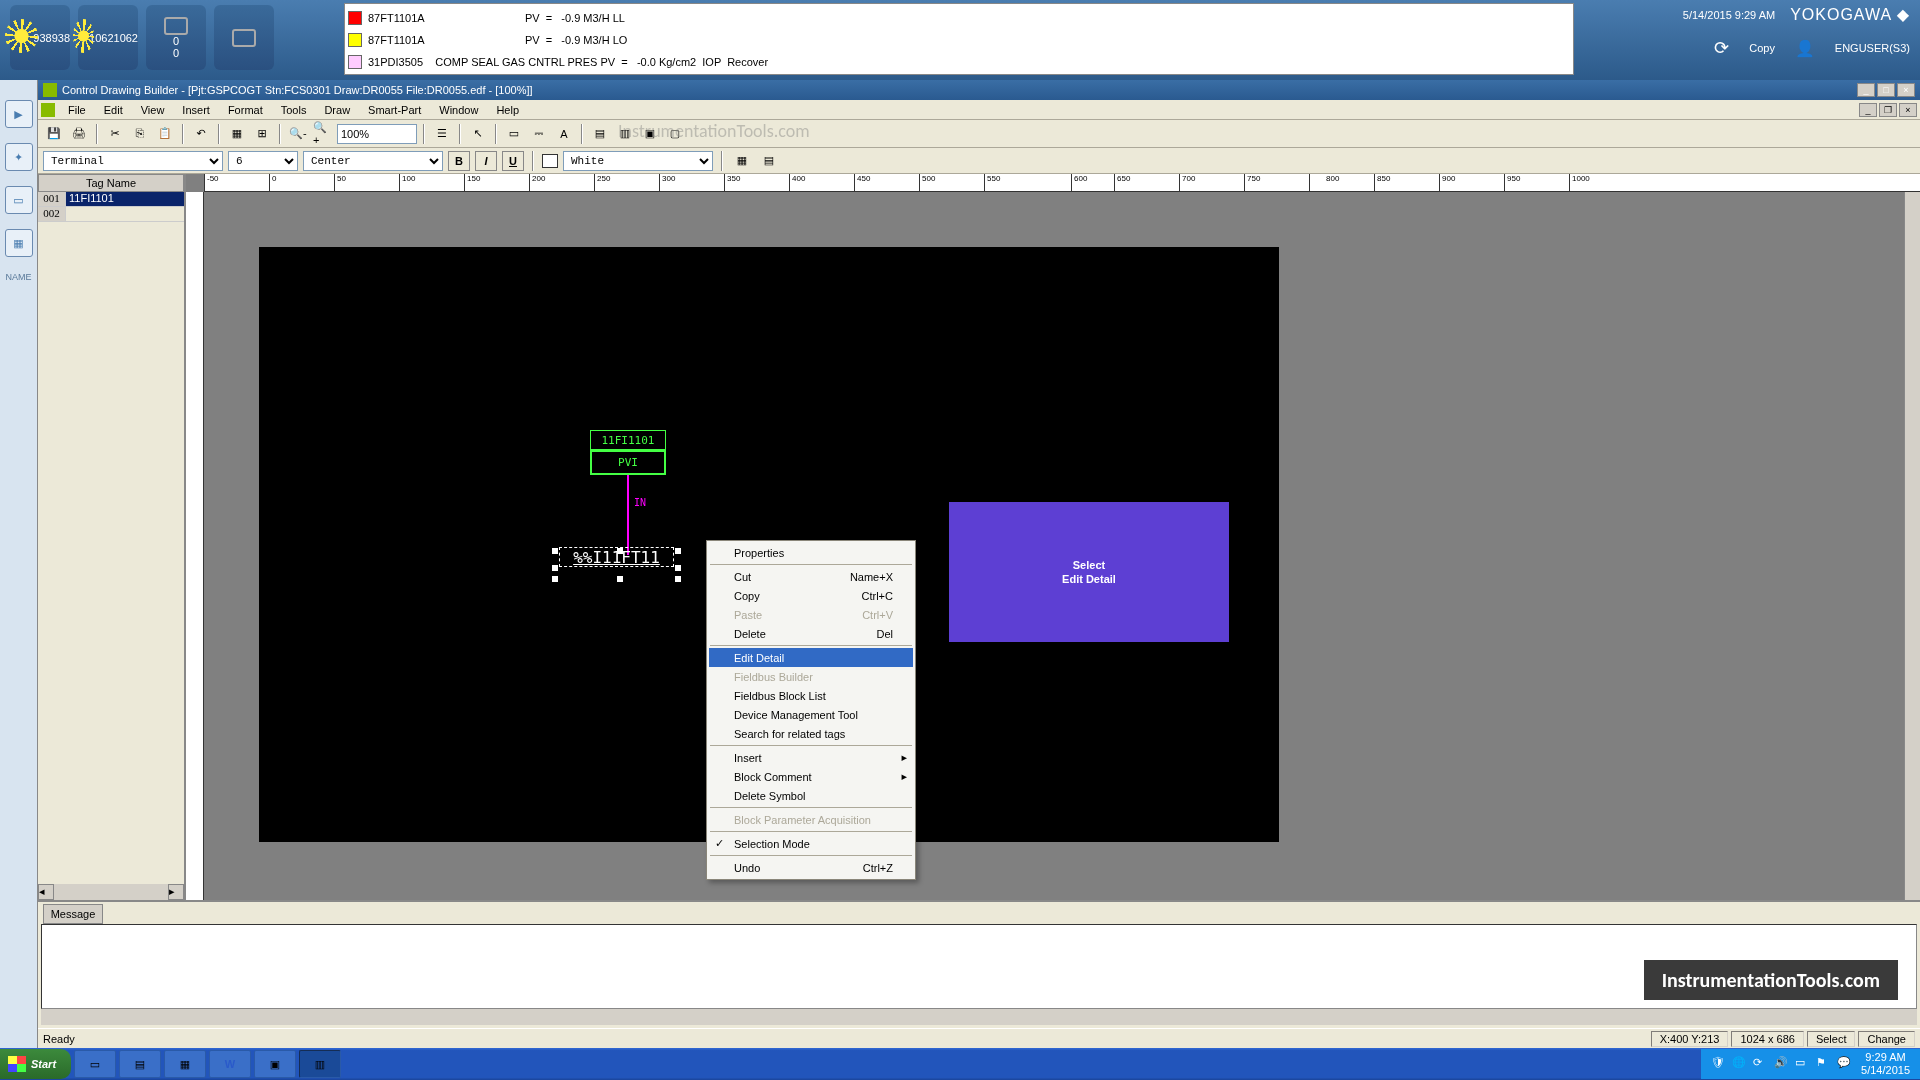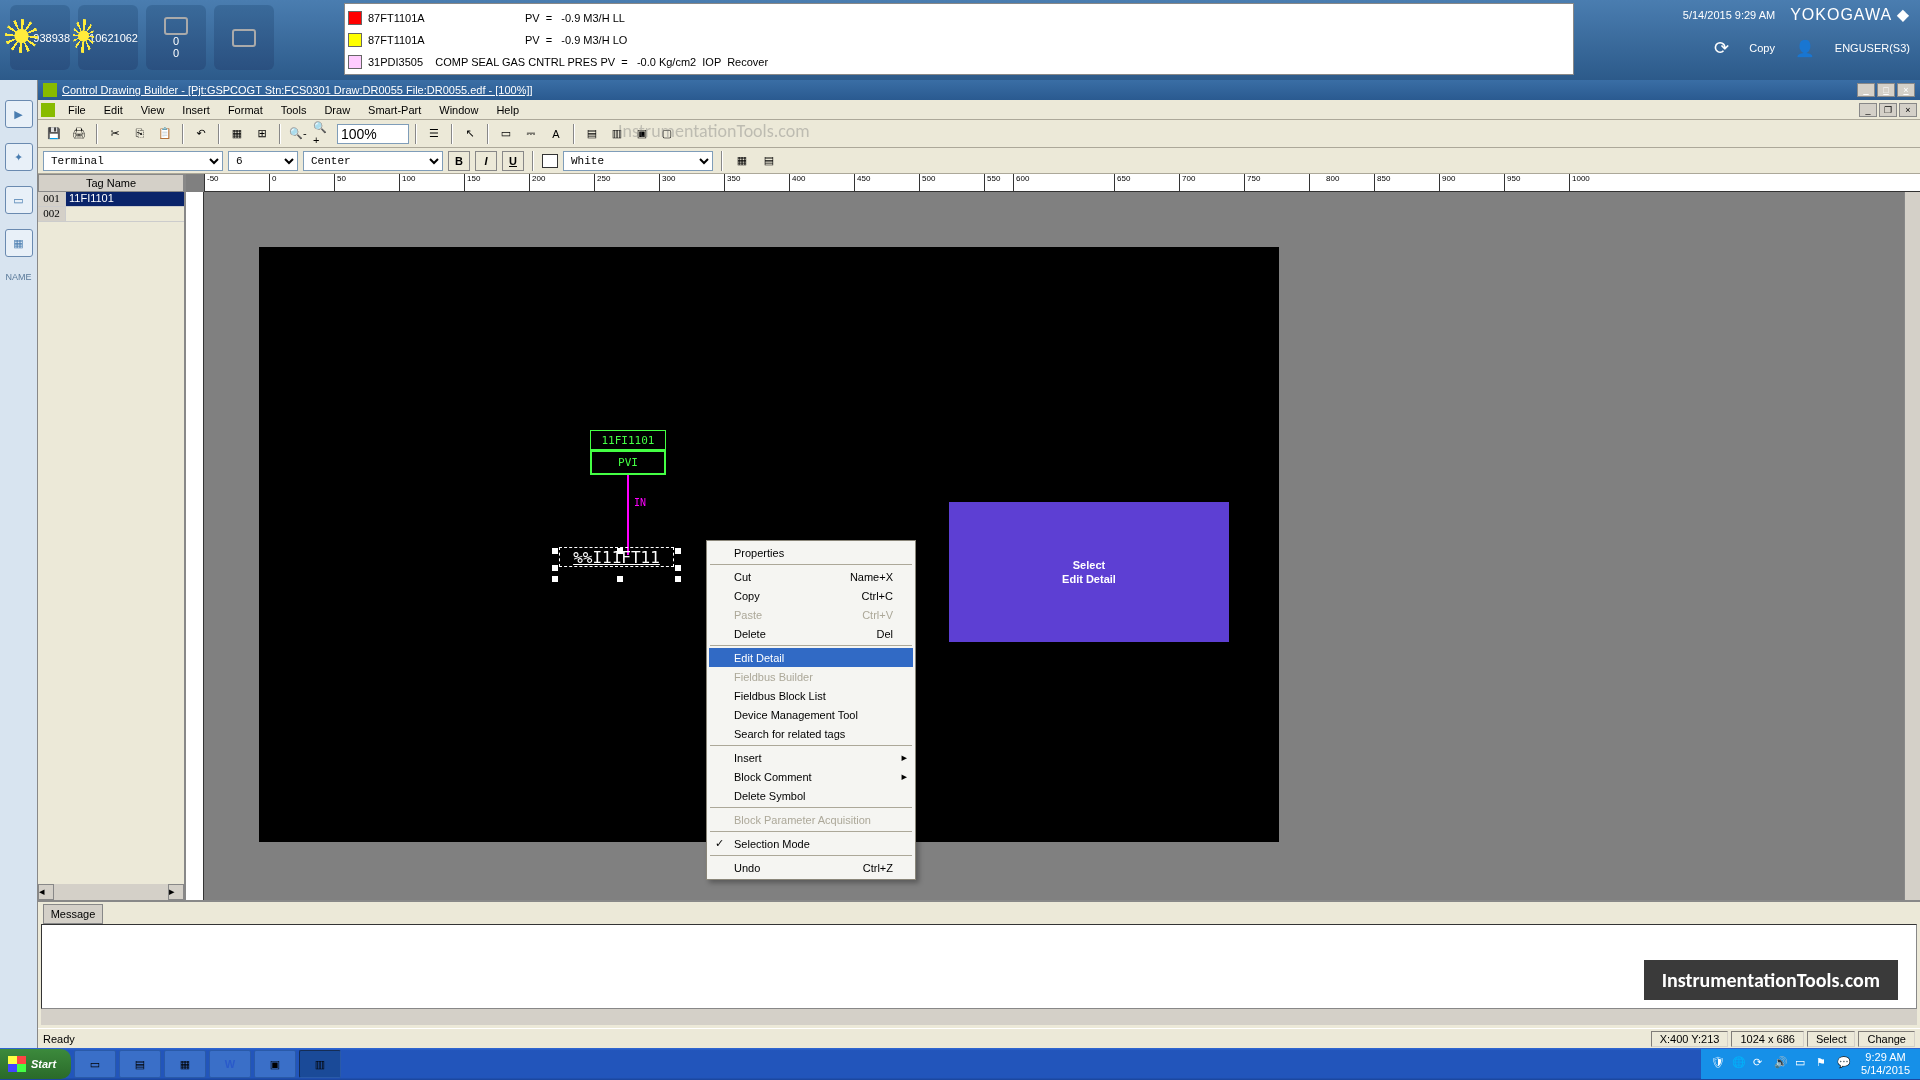--- a/index.html
+++ b/index.html
@@ -21,32 +21,32 @@
 .top-info { display: flex; align-items: center; gap: 15px; font-size: 13px; font-family: monospace; }
 .yokogawa-logo { font-size: 16px; font-weight: normal; letter-spacing: 1px; }
 .top-user { display: flex; align-items: center; gap: 20px; margin-top: 8px; }
 
 .app-area { position: absolute; top: 80px; left: 0; right: 0; bottom: 32px; background: #b0b0b0; display: flex; }
 .left-sidebar { width: 38px; background: #d8e4f0; border-right: 1px solid #888; display: flex; flex-direction: column; align-items: center; padding-top: 20px; gap: 15px; }
 .sidebar-btn { width: 28px; height: 28px; border: 1px solid #6a8ab0; background: #e8f0f8; border-radius: 3px; display: flex; align-items: center; justify-content: center; color: #4a7db0; }
 .sidebar-label { font-size: 9px; color: #5a7a9a; }
 
 .main-window { flex: 1; display: flex; flex-direction: column; background: #ece9d8; }
-.title-bar { height: 20px; background: linear-gradient(to bottom, #3a6ea5, #2a5a90); color: white; display: flex; align-items: center; padding: 7px 5px; font-size: 11px; text-decoration: underline; }
+.title-bar { height: 20px; background: linear-gradient(to bottom, #3a6ea5, #2a5a90); color: white; display: flex; align-items: center; padding: 7px 5px; font-size: 11px; }
 .title-bar .title-icon { width: 14px; height: 14px; background: #8b0; margin-right: 5px; }
 .win-controls { margin-left: auto; display: flex; gap: 2px; }
 .win-btn { width: 18px; height: 14px; background: #d4d0c8; border: 1px solid #888; font-size: 9px; display: flex; align-items: center; justify-content: center; }
 
 .menu-bar { height: 20px; background: #ece9d8; display: flex; align-items: center; padding: 0 3px; gap: 2px; border-bottom: 1px solid #aca899; }
 .menu-item { padding: 2px 8px; cursor: default; }
 
 .toolbar { height: 28px; background: #ece9d8; display: flex; align-items: center; padding: 2px 5px; gap: 3px; border-bottom: 1px solid #aca899; position: relative; }
 .tb-btn { width: 22px; height: 22px; border: 1px solid transparent; display: flex; align-items: center; justify-content: center; }
 .tb-sep { width: 2px; height: 20px; border-left: 1px solid #888; border-right: 1px solid #fff; margin: 0 3px; }
-.zoom-input { width: 72px; height: 20px; border: 1px solid #7f9db9; background: white; padding: 0 3px; font-size: 14px; }
+.zoom-input { width: 80px; height: 20px; border: 1px solid #7f9db9; background: white; padding: 0 3px; font-size: 11px; }
 
 .format-bar { height: 26px; background: #ece9d8; display: flex; align-items: center; padding: 2px 5px; gap: 5px; border-bottom: 1px solid #aca899; }
 .fmt-select { height: 20px; border: 1px solid #7f9db9; background: white; padding: 0 3px; font-family: "Courier New", monospace; font-size: 11px; }
 .fmt-btn { width: 22px; height: 20px; border: 1px solid #888; background: #ece9d8; display: flex; align-items: center; justify-content: center; font-weight: bold; }
 .color-swatch { width: 16px; height: 14px; border: 1px solid #333; }
 
 .work-area { flex: 1; display: flex; min-height: 0; }
 .tag-panel { width: 148px; background: #ece9d8; border-right: 2px solid #888; display: flex; flex-direction: column; }
 .tag-header { height: 18px; background: #d4d0c8; border: 1px solid #888; display: flex; align-items: center; justify-content: center; font-size: 11px; }
 .tag-row { display: flex; height: 15px; border-bottom: 1px solid #ccc; font-size: 10px; }
@@ -273,21 +273,21 @@
             <div class="ruler-tick" style="left: 195px;">100</div>
             <div class="ruler-tick" style="left: 260px;">150</div>
             <div class="ruler-tick" style="left: 325px;">200</div>
             <div class="ruler-tick" style="left: 390px;">250</div>
             <div class="ruler-tick" style="left: 455px;">300</div>
             <div class="ruler-tick" style="left: 520px;">350</div>
             <div class="ruler-tick" style="left: 585px;">400</div>
             <div class="ruler-tick" style="left: 650px;">450</div>
             <div class="ruler-tick" style="left: 715px;">500</div>
             <div class="ruler-tick" style="left: 780px;">550</div>
-            <div class="ruler-tick" style="left: 809px;">600</div>
+            <div class="ruler-tick" style="left: 867px;">600</div>
             <div class="ruler-tick" style="left: 910px;">650</div>
             <div class="ruler-tick" style="left: 975px;">700</div>
             <div class="ruler-tick" style="left: 1040px;">750</div>
             <div class="ruler-tick" style="left: 1105px; padding-left: 16px;">800</div>
             <div class="ruler-tick" style="left: 1170px;">850</div>
             <div class="ruler-tick" style="left: 1235px;">900</div>
             <div class="ruler-tick" style="left: 1300px;">950</div>
             <div class="ruler-tick" style="left: 1365px;">1000</div>
           </div>
         <div class="canvas-body">

